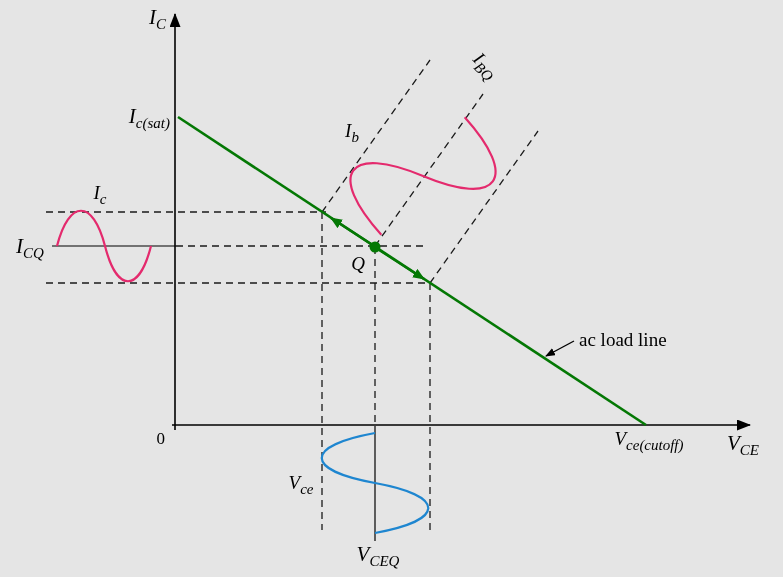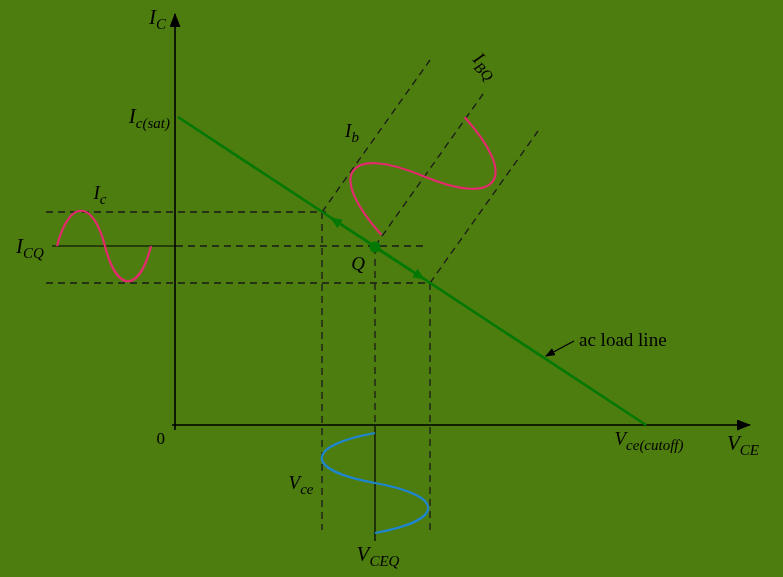--- a/index.html
+++ b/index.html
@@ -1,17 +1,17 @@
 <!DOCTYPE html>
 <html><head>
 <meta charset="utf-8">
 <title>Diagram</title>
 <style>
   html,body{margin:0;padding:0;background:#ffffff;}
-  .stage{width:783px;height:577px;position:relative;background:#4d7c0f;overflow:hidden;}
+  .stage{width:783px;height:577px;position:relative;background:#e5e5e5;overflow:hidden;}
   svg{display:block;}
   text{font-family:"Liberation Serif","DejaVu Serif",serif;fill:#000000;}
   .axis-lbl{font-size:21px;font-style:italic;}
   .sub{font-size:15px;font-style:italic;}
   .annot{font-size:19px;font-style:italic;}
   .plain{font-size:19px;font-style:normal;}
   .origin{font-size:17px;font-style:normal;}
 </style>
 </head>
 <body>

